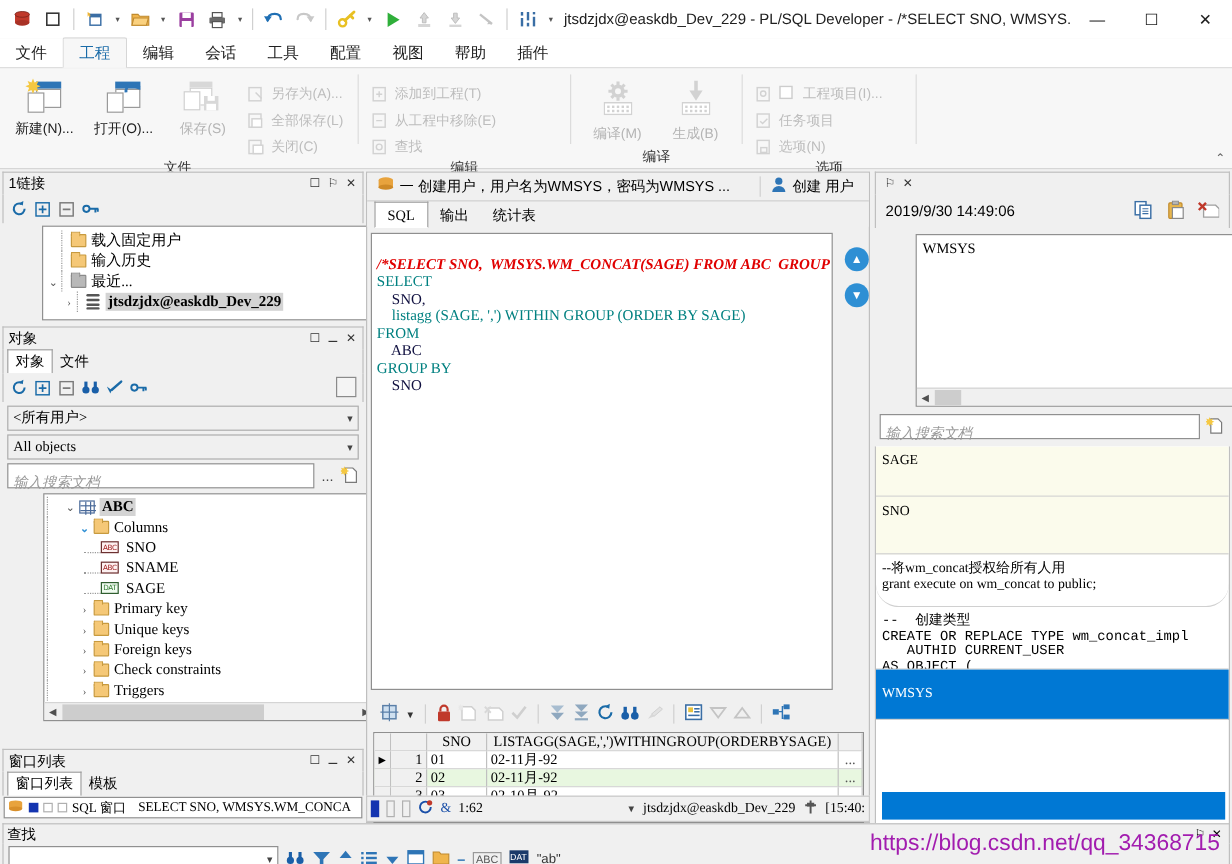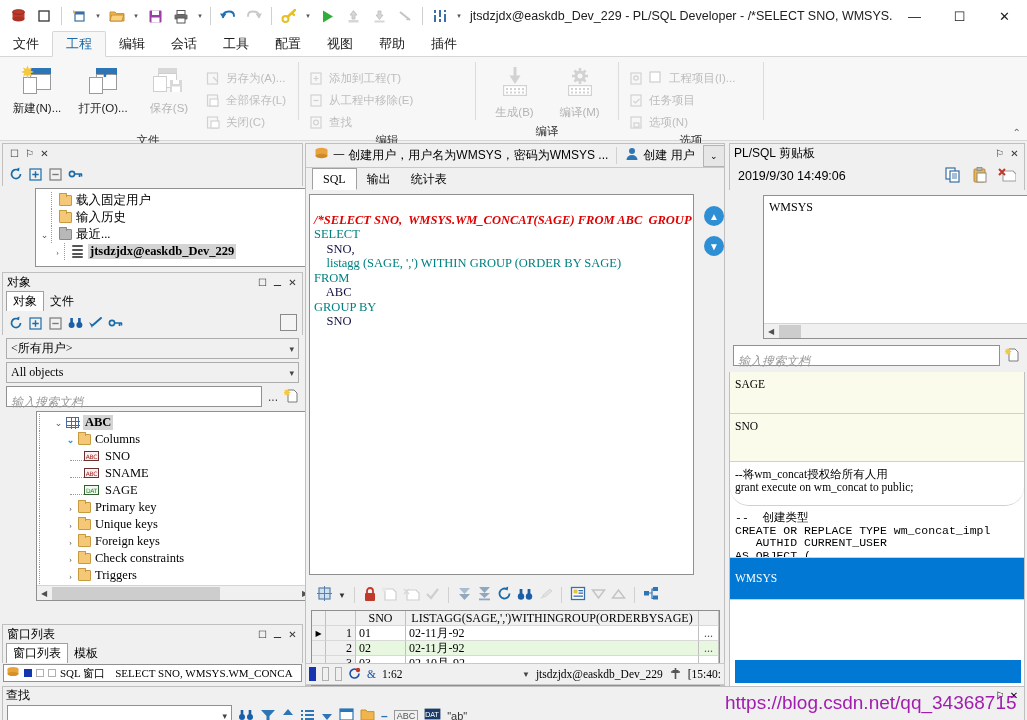--- a/index.html
+++ b/index.html
@@ -162,21 +162,21 @@
   .vsb { position:absolute; right:0; top:0; bottom:0; width:15px; background:#f0f0f0;
          border-left:1px solid #d4d4d4; }
   .hsb { position:absolute; left:0; right:0; bottom:0; height:15px; background:#f0f0f0;
          border-top:1px solid #d4d4d4; }
   .sbtn { position:absolute; display:flex; align-items:center; justify-content:center;
           font-size:8px; color:#505050; }
   .sthumb { position:absolute; background:#cdcdcd; }
 
   
   .doctab {
-    height:24px; display:flex; align-items:center; gap:4px;
+    height:24px; display:flex; align-items:center; gap:21px;
     background:#f0f0f0; border-bottom:1px solid #c8c8c8; padding-left:4px;
     overflow:hidden; font-size:12px;
   }
   .doctab .ditem { display:flex; align-items:center; gap:4px; padding:0 4px; white-space:nowrap; }
   .sqltabs { display:flex; align-items:flex-end; height:21px; background:#f0f0f0; padding-left:6px; }
   .stab { font-size:12px; padding:2px 10px; line-height:16px; font-family:"Liberation Serif", serif; }
   .stab.active { background:#fff; border:1px solid #a0a0a0; border-bottom:1px solid #fff;
                  margin-bottom:-1px; }
   .code {
     background:#fff; border:1px solid #8f8f8f; font-family:"Liberation Serif", serif;
@@ -450,74 +450,74 @@
         </div>
       </div>
       <div class="rgroup-label">编辑</div>
     </div>
     <div class="rsep"></div>
 
     <div class="rgroup" style="width:138px">
       <div class="rgroup-body" style="justify-content:center">
         <div class="bigbtn dim">
           <div class="bigicon">
-            <svg style="position:absolute;left:11px;top:2px" width="14" height="18" viewBox="0 0 14 18">
-              <path d="M7 0 v11" stroke="#d2d2d2" stroke-width="3"></path>
-              <path d="M7 17 L1.5 8.5 L12.5 8.5 z" fill="#d2d2d2"></path>
+            <svg style="position:absolute;left:9px;top:2px" width="18" height="18" viewBox="0 0 18 18">
+              <circle cx="9" cy="9" r="4" fill="none" stroke="#d2d2d2" stroke-width="3"></circle>
+              <g stroke="#d2d2d2" stroke-width="2.6">
+                <path d="M9 1 v3"></path>
+                  <path d="M9 14 v3"></path>
+                  <path d="M1 9 h3"></path>
+                  <path d="M14 9 h3"></path>
+                <path d="M3.5 3.5 l2 2"></path>
+                  <path d="M12.5 12.5 l2 2"></path>
+                <path d="M14.5 3.5 l-2 2"></path>
+                  <path d="M5.5 12.5 l-2 2"></path>
+              </g>
             </svg>
             <svg style="position:absolute;left:6px;top:20px" width="24" height="11" viewBox="0 0 24 11">
               <rect x="0.6" y="0.6" width="22.8" height="9.8" fill="#fff" stroke="#d2d2d2" stroke-width="1.2"></rect>
               <g fill="#d2d2d2">
                   <rect x="3" y="3" width="2" height="2"></rect>
                   <rect x="7" y="3" width="2" height="2"></rect>
                   <rect x="11" y="3" width="2" height="2"></rect>
                   <rect x="15" y="3" width="2" height="2"></rect>
                   <rect x="19" y="3" width="2" height="2"></rect>
                   <rect x="3" y="6.5" width="2" height="2"></rect>
                   <rect x="7" y="6.5" width="2" height="2"></rect>
                   <rect x="11" y="6.5" width="2" height="2"></rect>
                   <rect x="15" y="6.5" width="2" height="2"></rect>
                   <rect x="19" y="6.5" width="2" height="2"></rect>
                 </g>
             </svg>
           </div>
-          <div class="lbl" style="margin-top:4px">生成(B)</div>
+          <div class="lbl" style="margin-top:4px">编译(M)</div>
         </div>
         <div class="bigbtn dim">
           <div class="bigicon">
-            <svg style="position:absolute;left:9px;top:2px" width="18" height="18" viewBox="0 0 18 18">
-              <circle cx="9" cy="9" r="4" fill="none" stroke="#d2d2d2" stroke-width="3"></circle>
-              <g stroke="#d2d2d2" stroke-width="2.6">
-                <path d="M9 1 v3"></path>
-                  <path d="M9 14 v3"></path>
-                  <path d="M1 9 h3"></path>
-                  <path d="M14 9 h3"></path>
-                <path d="M3.5 3.5 l2 2"></path>
-                  <path d="M12.5 12.5 l2 2"></path>
-                <path d="M14.5 3.5 l-2 2"></path>
-                  <path d="M5.5 12.5 l-2 2"></path>
-              </g>
+            <svg style="position:absolute;left:11px;top:2px" width="14" height="18" viewBox="0 0 14 18">
+              <path d="M7 0 v11" stroke="#d2d2d2" stroke-width="3"></path>
+              <path d="M7 17 L1.5 8.5 L12.5 8.5 z" fill="#d2d2d2"></path>
             </svg>
             <svg style="position:absolute;left:6px;top:20px" width="24" height="11" viewBox="0 0 24 11">
               <rect x="0.6" y="0.6" width="22.8" height="9.8" fill="#fff" stroke="#d2d2d2" stroke-width="1.2"></rect>
               <g fill="#d2d2d2">
                   <rect x="3" y="3" width="2" height="2"></rect>
                   <rect x="7" y="3" width="2" height="2"></rect>
                   <rect x="11" y="3" width="2" height="2"></rect>
                   <rect x="15" y="3" width="2" height="2"></rect>
                   <rect x="19" y="3" width="2" height="2"></rect>
                   <rect x="3" y="6.5" width="2" height="2"></rect>
                   <rect x="7" y="6.5" width="2" height="2"></rect>
                   <rect x="11" y="6.5" width="2" height="2"></rect>
                   <rect x="15" y="6.5" width="2" height="2"></rect>
                   <rect x="19" y="6.5" width="2" height="2"></rect>
                 </g>
             </svg>
           </div>
-          <div class="lbl" style="margin-top:4px">编译(M)</div>
+          <div class="lbl" style="margin-top:4px">生成(B)</div>
         </div>
       </div>
       <div class="rgroup-label">编译</div>
     </div>
     <div class="rsep"></div>
 
     <div class="rgroup" style="width:140px">
       <div class="rgroup-body">
         <div class="smallcol">
           <div class="smallbtn">
@@ -558,20 +558,21 @@
     </div>
     <div class="rsep"></div>
 
     <div class="ribbon-collapse">⌃</div>
   </div>
 
   <div class="main">
 
     <div class="panel" style="left:2px; top:2px; width:301px; height:127px;">
       <div class="panel-cap">
+        <span class="ttl">1链接</span>
         <span class="capbtn">☐</span>
         <span class="capbtn">⚐</span>
         <span class="capbtn">✕</span>
       </div>
       <div class="tool-row">
         <span class="tbi">
           <svg width="14" height="14" viewBox="0 0 14 14">
             <path d="M11.5 7 A4.5 4.5 0 1 1 9 3" fill="none" stroke="#1a6ba8" stroke-width="1.7"></path>
             <path d="M10.5 0.5 L10 4.2 L6.6 2.6z" fill="#1a6ba8"></path>
           </svg>
@@ -1049,21 +1050,20 @@
           <div class="gcell num" style="width:30px;">4</div>
           <div class="gcell" style="width:50px;">04</div>
           <div class="gcell" style="flex:1;">02-11月-93</div>
           <div class="gcell" style="width:20px; justify-content:center; color:#555;">...</div>
         </div>
       </div>
     </div>
 
     <div class="panel" style="left:729px; top:2px; width:296px; height:543px; background:#f0f0f0;">
       <div class="panel-cap">
-        <span class="ttl">PL/SQL 剪贴板</span>
         <span class="capbtn">⚐</span>
         <span class="capbtn">✕</span>
       </div>
       <div style="position:absolute; left:0; top:19px; width:296px; height:28px; display:flex;
                   align-items:center; padding:0 8px; border-left:1px solid #bfbfbf; border-right:1px solid #bfbfbf;">
         <span style="flex:1; font-size:12.5px;">2019/9/30 14:49:06</span>
         <span style="margin-right:10px;">
           <svg width="17" height="16" viewBox="0 0 17 16">
             <rect x="1" y="1" width="9" height="11" fill="#fff" stroke="#3a6ea5" stroke-width="1.2"></rect>
             <rect x="5" y="4" width="9" height="11" fill="#fff" stroke="#3a6ea5" stroke-width="1.2"></rect>

